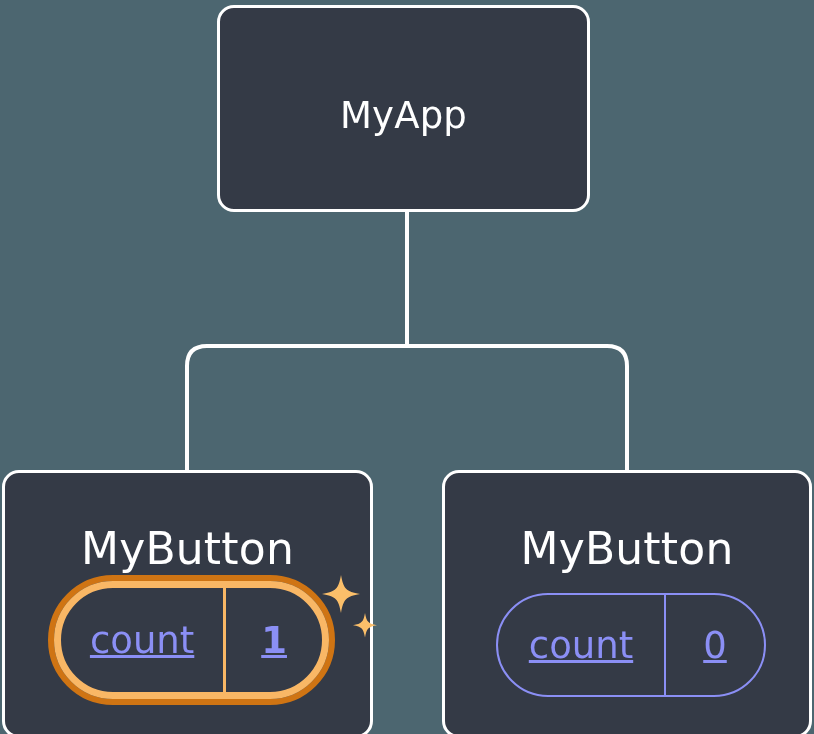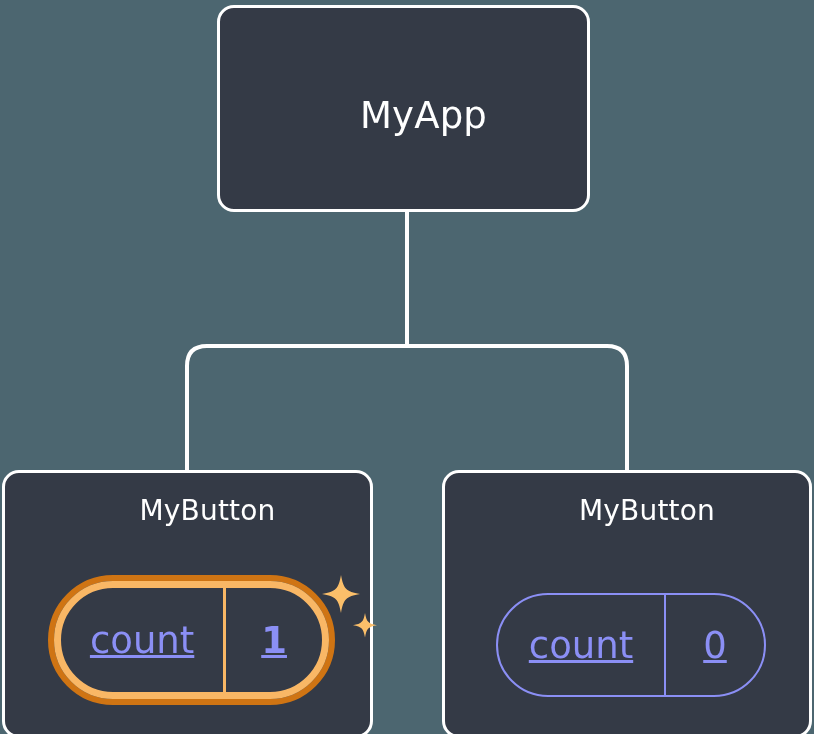--- a/index.html
+++ b/index.html
@@ -34,21 +34,20 @@
   }
   .node-title {
     position: absolute;
     left: 0;
     width: 100%;
     text-align: center;
     color: #ffffff;
     font-weight: 400;
     letter-spacing: 0.2px;
     white-space: nowrap;
-    padding-left: 20px;
   }
   #node-root {
     left: 217px;
     top: 5px;
     width: 373px;
     height: 207px;
   }
   #node-root .node-title {
     top: 86px;
     font-size: 37px;
@@ -60,22 +59,22 @@
     height: 268px;
   }
   #node-child-right {
     left: 442px;
     top: 470px;
     width: 370px;
     height: 268px;
   }
   #node-child-left .node-title,
   #node-child-right .node-title {
-    top: 21px;
-    font-size: 28px;
+    top: 50px;
+    font-size: 44px;
   }
 
   
   .pill {
     position: absolute;
     box-sizing: border-box;
     display: flex;
     align-items: stretch;
     border-radius: 999px;
   }

